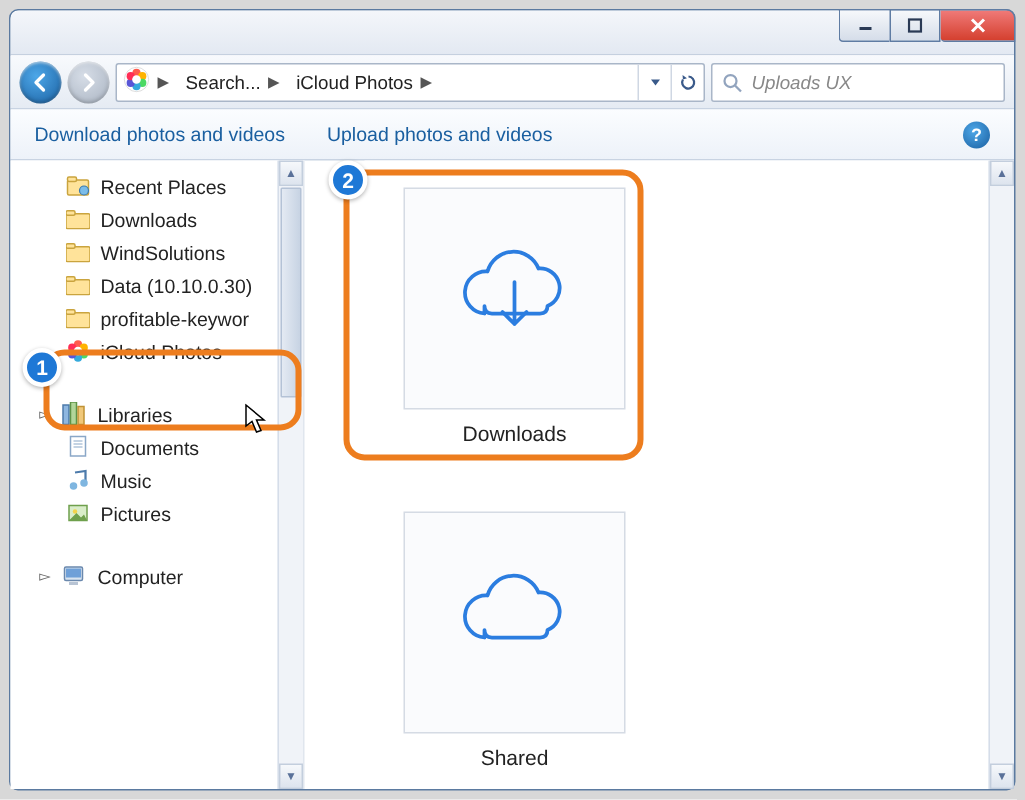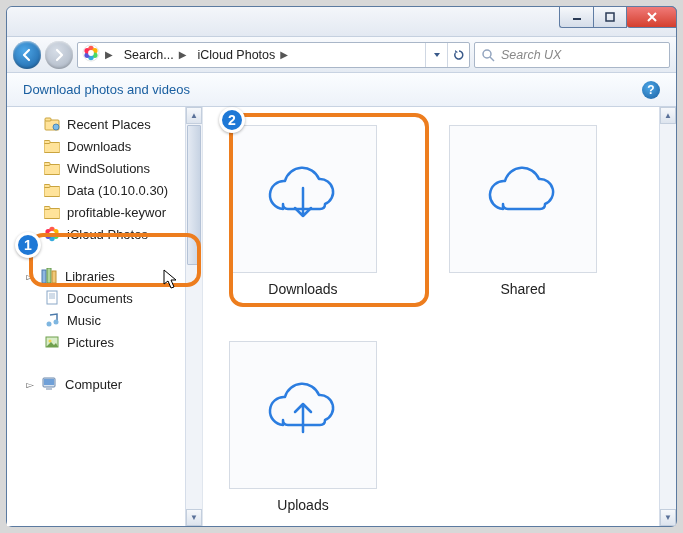--- a/index.html
+++ b/index.html
@@ -52,21 +52,21 @@
 
 .toolbar {
   height: 34px; background: linear-gradient(#fbfdff,#edf2f9);
   border-bottom:1px solid #c8d3e2;
   display:flex; align-items:center; padding:0 16px; gap:28px; font-size:13px;
 }
 .toolbar .link { color:#1a5fa0; cursor:pointer; }
 .toolbar .help { margin-left:auto; width:18px; height:18px; border-radius:9px; background:radial-gradient(circle at 40% 35%,#4da7e8,#1a5fa0); color:#fff; font-size:12px; display:flex; align-items:center; justify-content:center; font-weight:bold;}
 
 
-.body { flex:1; display:flex; min-height:0; }
+.body { flex:1; display:flex; min-height:0;gap:40px; }
 .sidebar {
   width: 196px; background:#fff; border-right:1px solid #e0e6ee;
   position:relative; display:flex;
 }
 .sidebar-inner { flex:1; overflow:hidden; padding:6px 0; }
 .tree { list-style:none; font-size:13px; color:#222; }
 .tree li { display:flex; align-items:center; height:22px; padding-left:36px; gap:6px; position:relative; white-space:nowrap;}
 .tree li.group { padding-left:18px; font-size:13px; margin-top:8px;}
 .tree li.group .arrow { width:10px; display:inline-flex; justify-content:center; color:#666; font-size:10px;}
 .tree li .ic { width:18px; height:18px; display:flex; align-items:center; justify-content:center;}
@@ -169,26 +169,27 @@
               <path d="M2 1 L2.3 4 L5 3.2 Z" fill="#3a5a8a"></path>
             </svg>
           </div>
       </div>
     </div>
     <div class="searchbox">
       <svg width="14" height="14">
           <circle cx="6" cy="6" r="4" fill="none" stroke="#3a5a8a" stroke-width="1.5"></circle>
           <path d="M9 9 L13 13" stroke="#3a5a8a" stroke-width="1.5"></path>
         </svg>
-      <span>Search UX</span>
+      <span>Uploads UX</span>
     </div>
   </div>
 
   <div class="toolbar">
     <span class="link">Download photos and videos</span>
+    <span class="link">Upload photos and videos</span>
     <span class="help">?</span>
   </div>
 
   <div class="body">
 
     <div class="sidebar">
       <div class="sidebar-inner">
         <ul class="tree">
           <li>
             <span class="ic">

